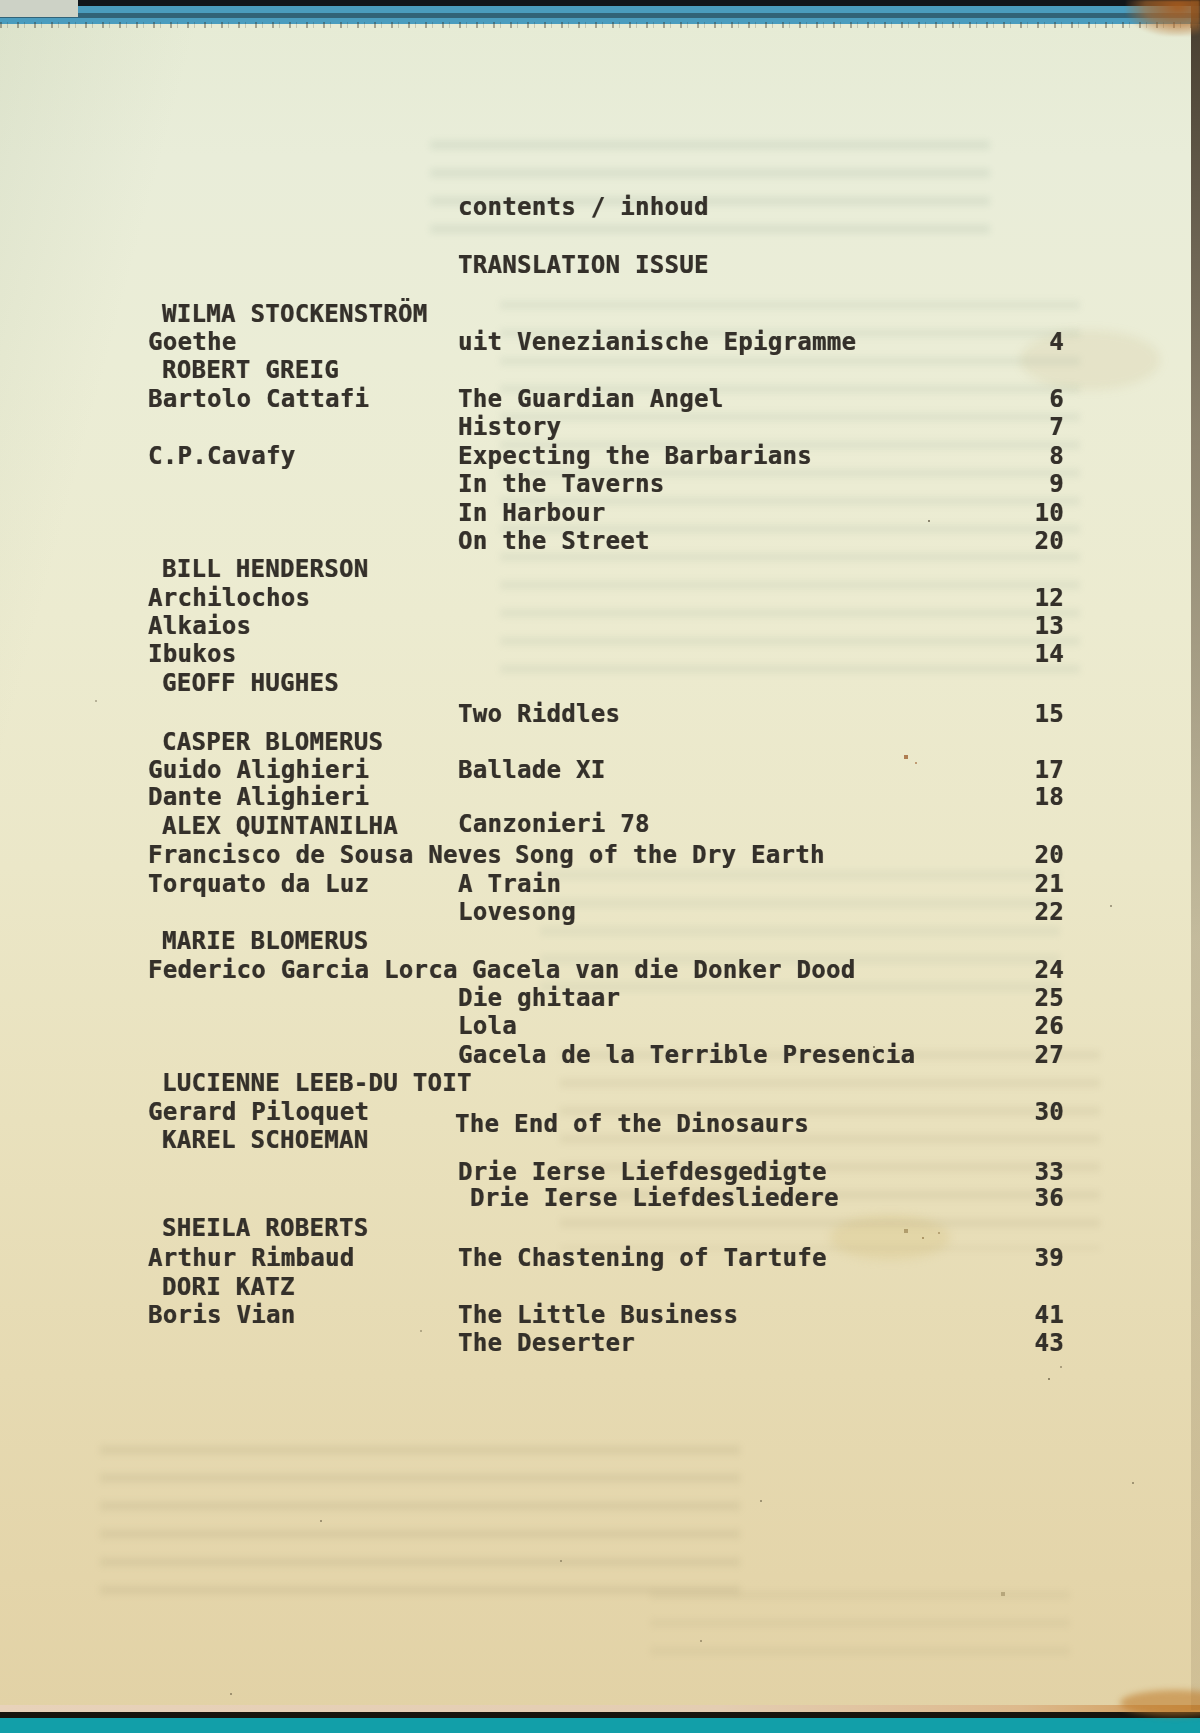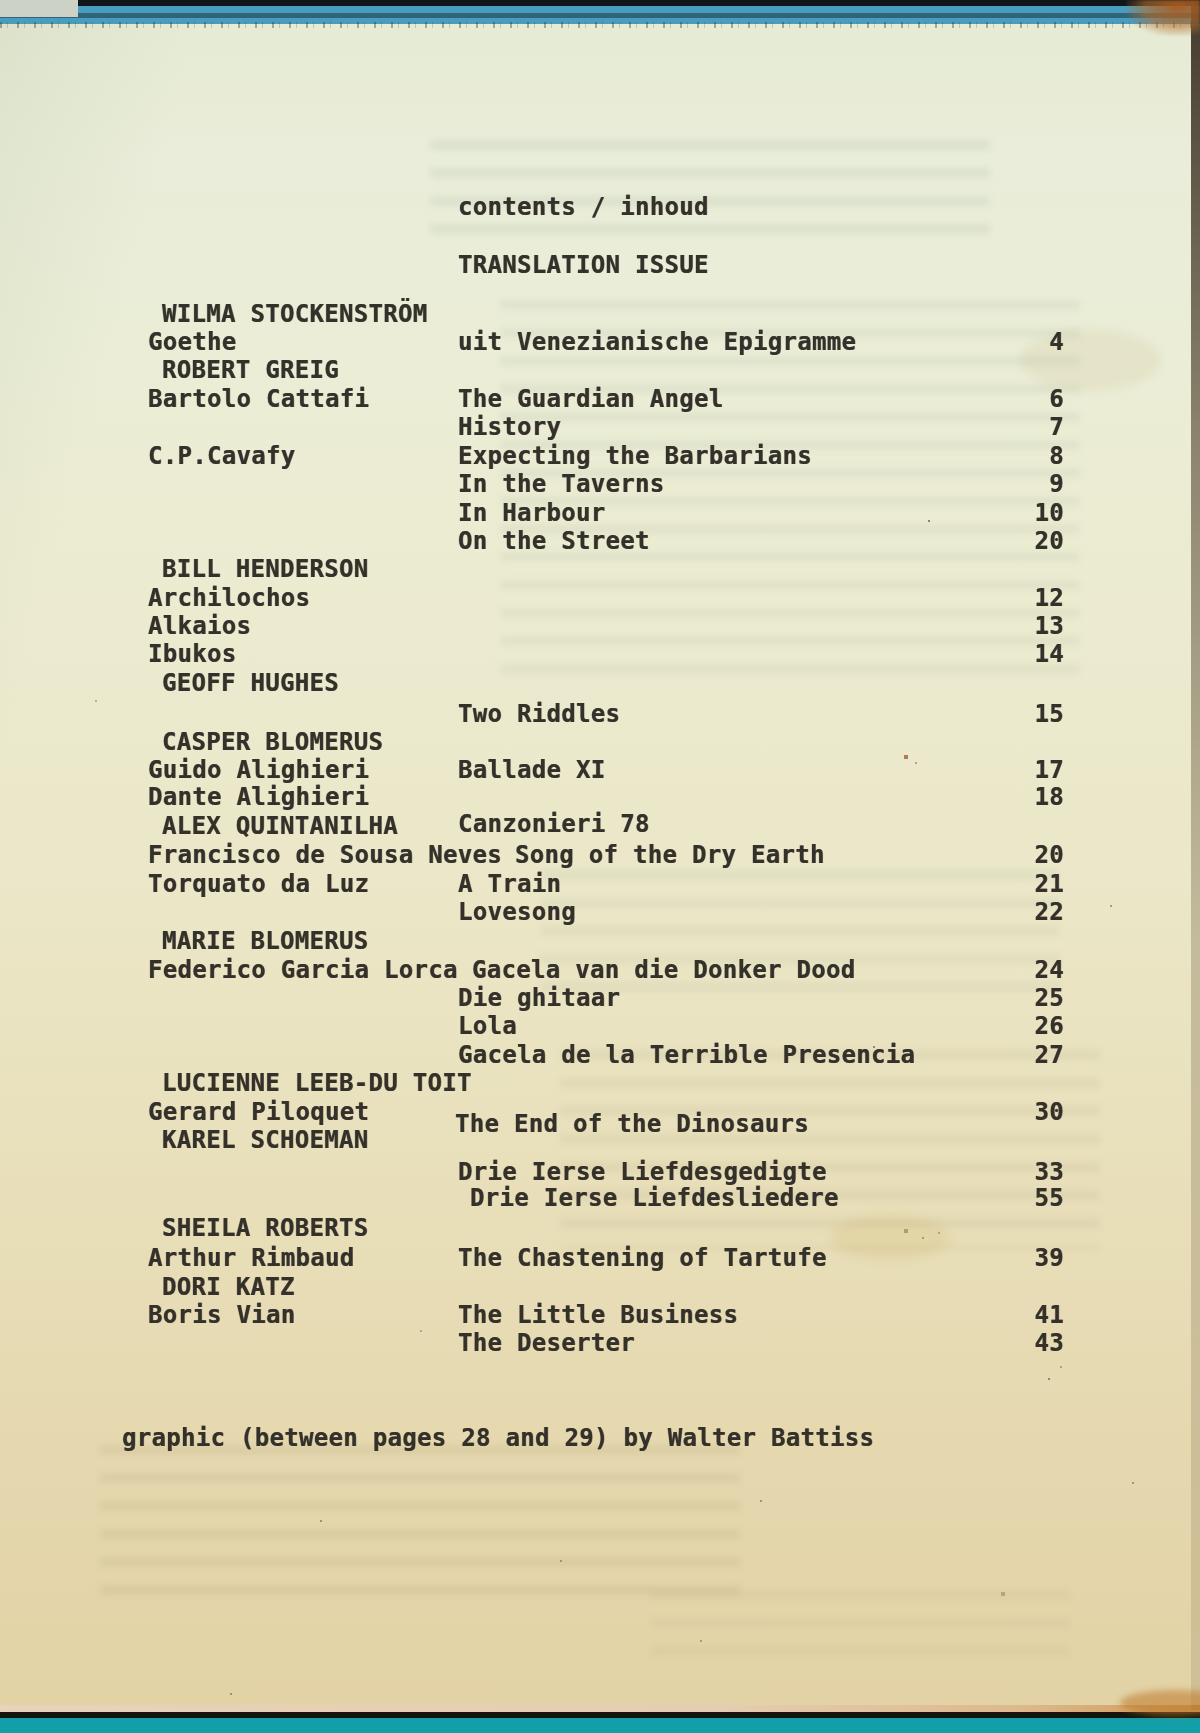--- a/index.html
+++ b/index.html
@@ -139,23 +139,22 @@
       <div class="tw" style="left: 0px; top: 898px; width: 1200px;"><span class="row-title" style="left: 458px;">Lovesong</span><span class="pagenum">22</span></div>
       <div class="tw" style="left: 0px; top: 927px; width: 1200px;"><span class="row-name caps">MARIE BLOMERUS</span></div>
       <div class="tw" style="left: 0px; top: 956px; width: 1200px;"><span class="row-name">Federico Garcia Lorca</span><span class="row-title" style="left: 472px;">Gacela van die Donker Dood</span><span class="pagenum">24</span></div>
       <div class="tw" style="left: 0px; top: 984px; width: 1200px;"><span class="row-title" style="left: 458px;">Die ghitaar</span><span class="pagenum">25</span></div>
       <div class="tw" style="left: 0px; top: 1012px; width: 1200px;"><span class="row-title" style="left: 458px;">Lola</span><span class="pagenum">26</span></div>
       <div class="tw" style="left: 0px; top: 1041px; width: 1200px;"><span class="row-title" style="left: 458px;">Gacela de la Terrible Presencia</span><span class="pagenum">27</span></div>
       <div class="tw" style="left: 0px; top: 1069px; width: 1200px;"><span class="row-name caps">LUCIENNE LEEB-DU TOIT</span></div>
       <div class="tw" style="left: 0px; top: 1098px; width: 1200px;"><span class="row-name">Gerard Piloquet</span><span class="row-title" style="left: 455px; margin-top: 12px;">The End of the Dinosaurs</span><span class="pagenum">30</span></div>
       <div class="tw" style="left: 0px; top: 1126px; width: 1200px;"><span class="row-name caps">KAREL SCHOEMAN</span></div>
       <div class="tw" style="left: 0px; top: 1158px; width: 1200px;"><span class="row-title" style="left: 458px;">Drie Ierse Liefdesgedigte</span><span class="pagenum">33</span></div>
-      <div class="tw" style="left: 0px; top: 1184px; width: 1200px;"><span class="row-title" style="left: 458px; margin-left: 12px;">Drie Ierse Liefdesliedere</span><span class="pagenum">55</span></div>
+      <div class="tw" style="left: 0px; top: 1184px; width: 1200px;"><span class="row-title" style="left: 458px; margin-left: 12px;">Drie Ierse Liefdesliedere</span><span class="pagenum">36</span></div>
       <div class="tw" style="left: 0px; top: 1214px; width: 1200px;"><span class="row-name caps">SHEILA ROBERTS</span></div>
       <div class="tw" style="left: 0px; top: 1244px; width: 1200px;"><span class="row-name">Arthur Rimbaud</span><span class="row-title" style="left: 458px;">The Chastening of Tartufe</span><span class="pagenum">39</span></div>
       <div class="tw" style="left: 0px; top: 1273px; width: 1200px;"><span class="row-name caps">DORI KATZ</span></div>
       <div class="tw" style="left: 0px; top: 1301px; width: 1200px;"><span class="row-name">Boris Vian</span><span class="row-title" style="left: 458px;">The Little Business</span><span class="pagenum">41</span></div>
       <div class="tw" style="left: 0px; top: 1329px; width: 1200px;"><span class="row-title" style="left: 458px;">The Deserter</span><span class="pagenum">43</span></div>
     </div>
 
-  <div class="tw" style="left:122px;top:1424px;">graphic (between pages 28 and 29) by Walter Battiss</div>
 
 </div>
 
 </body></html>

